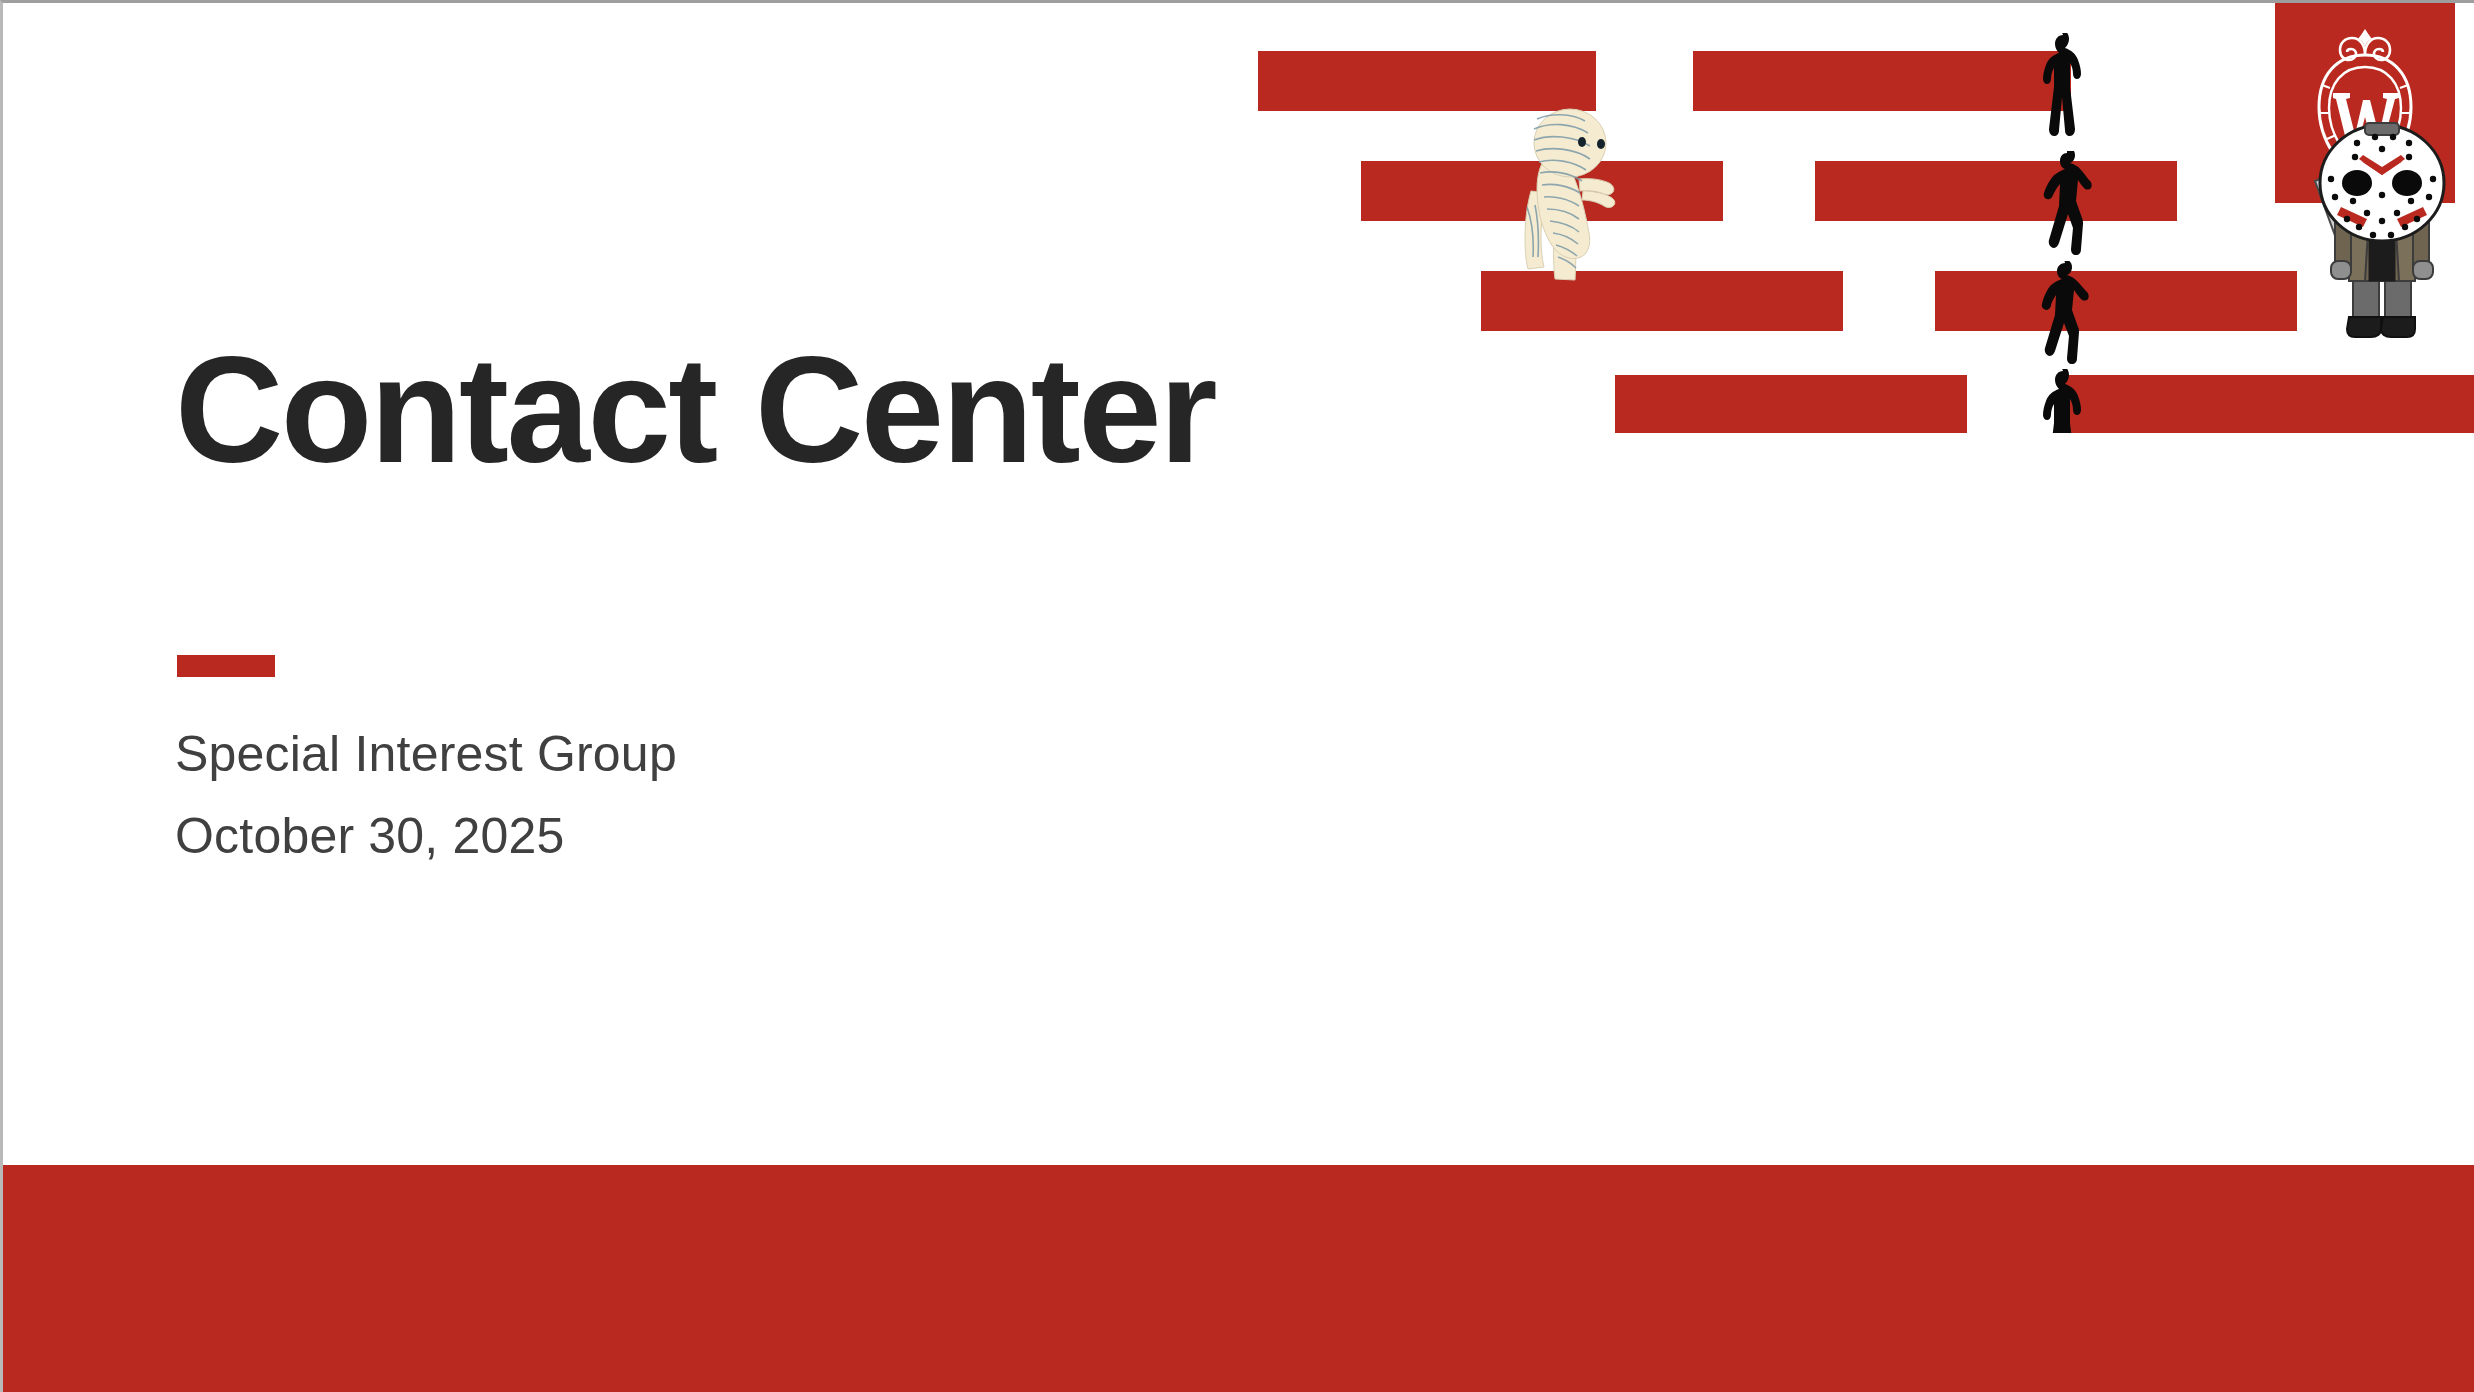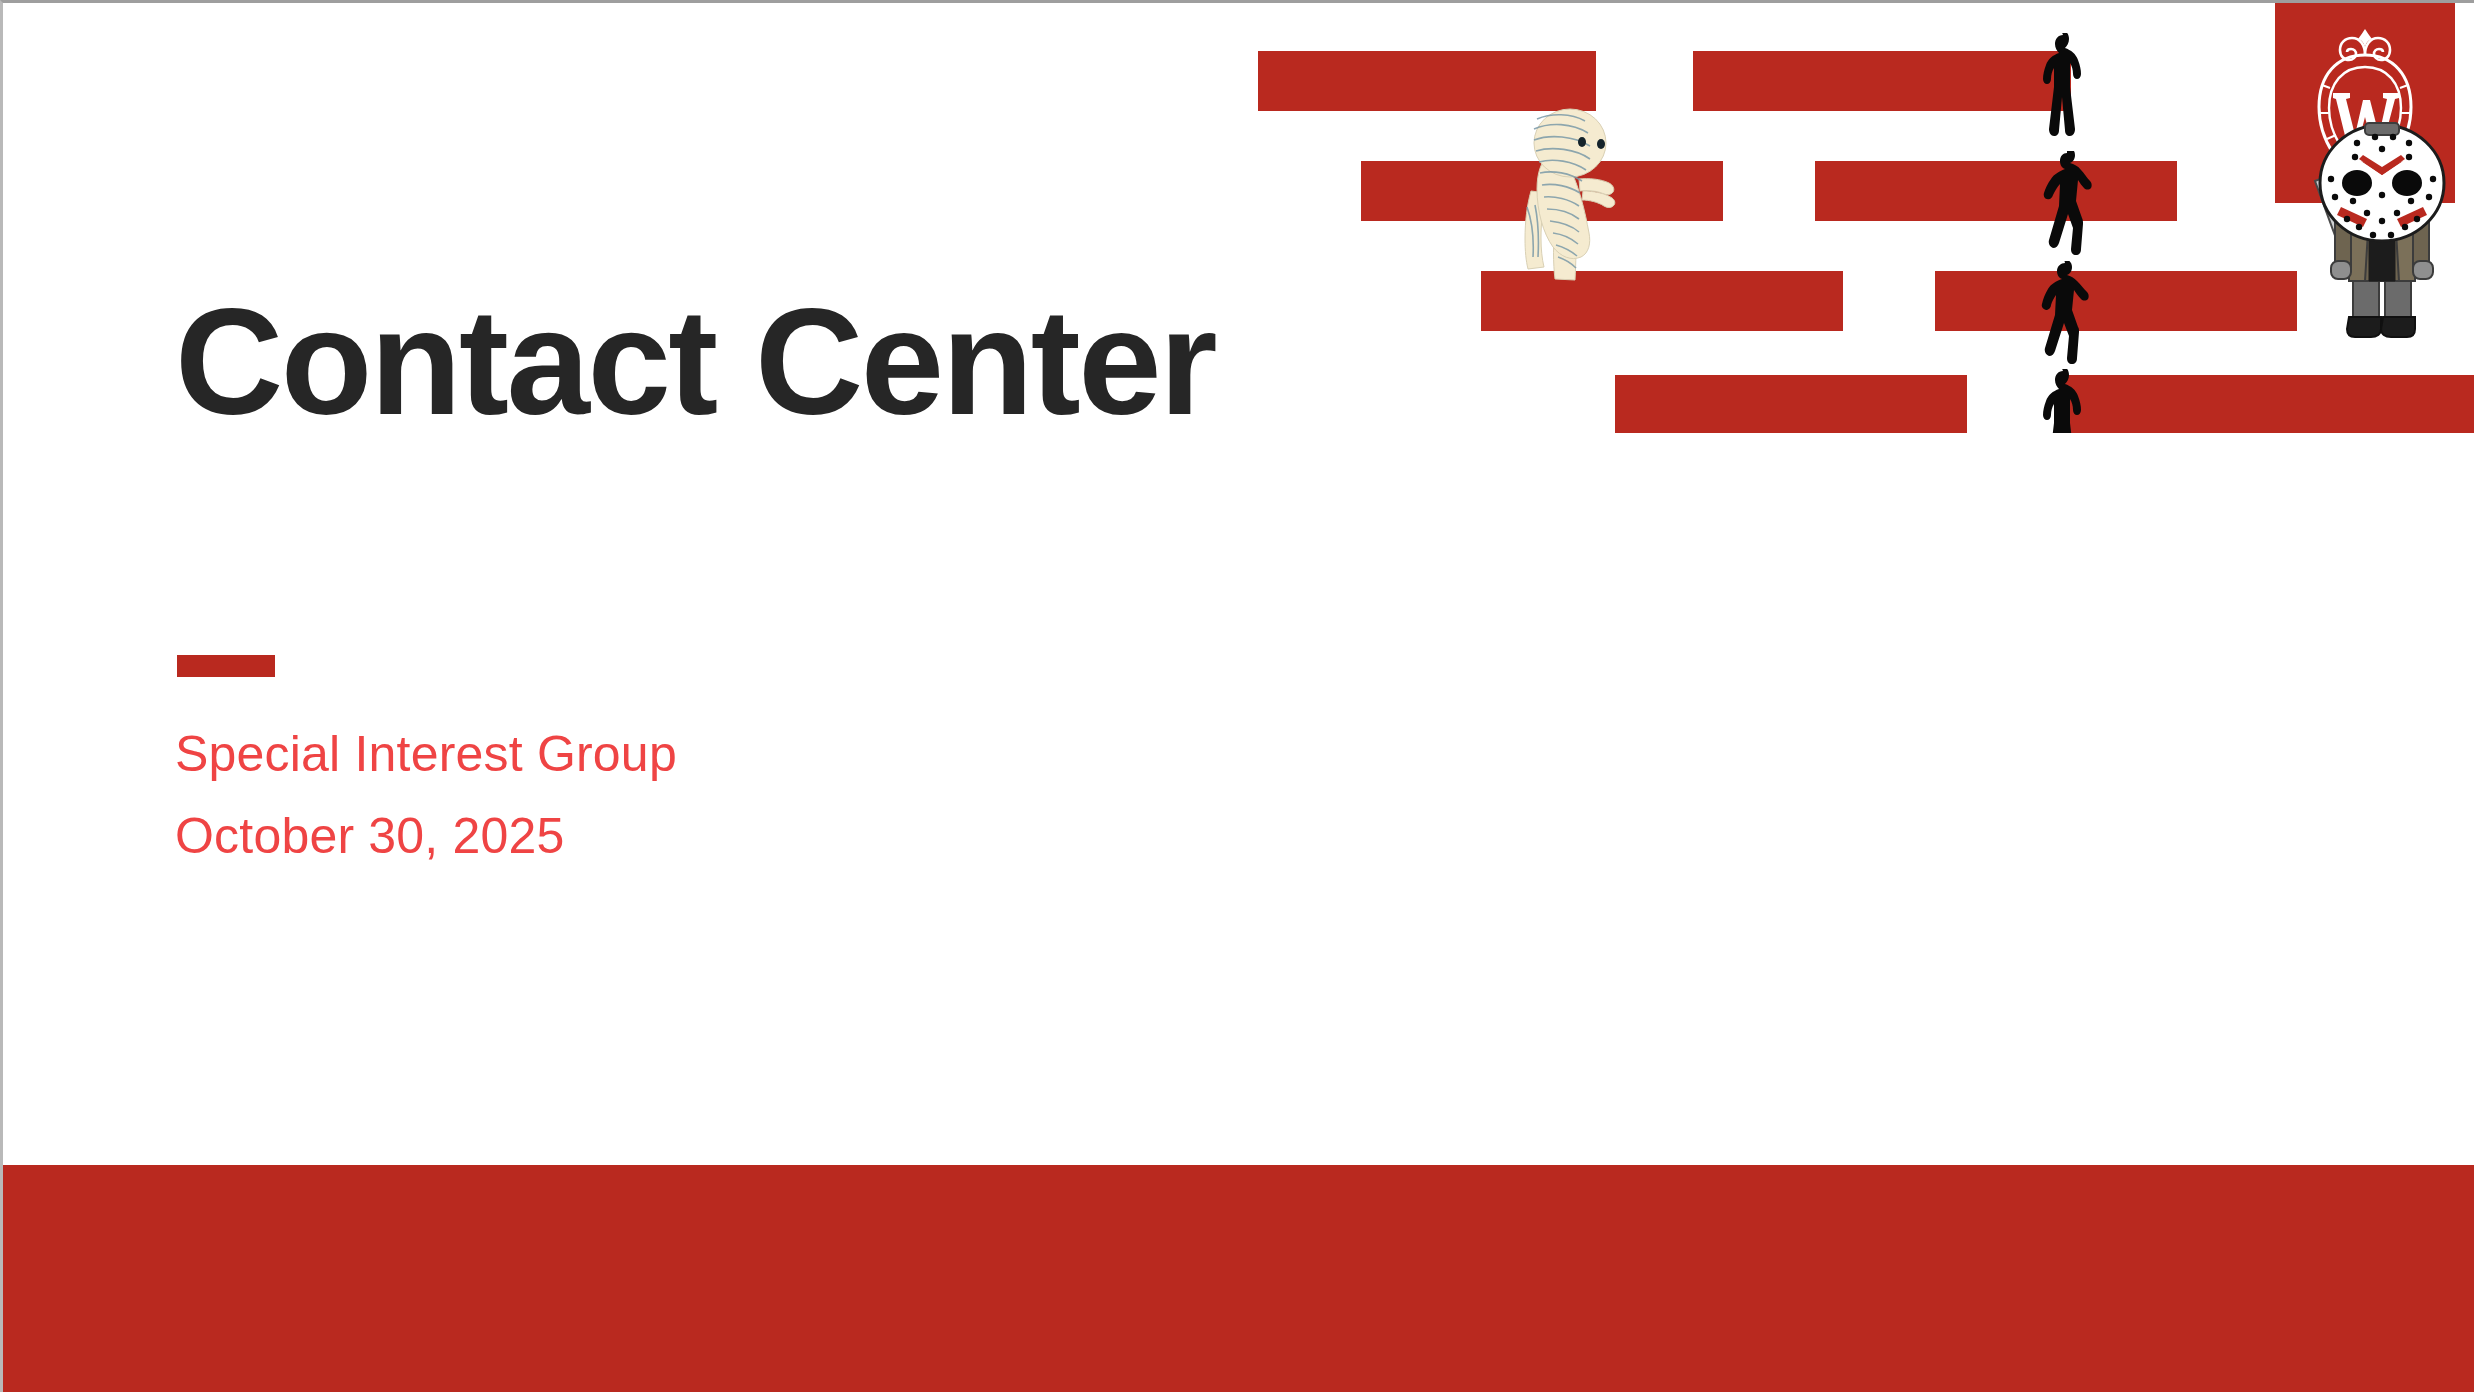--- a/index.html
+++ b/index.html
@@ -98,21 +98,21 @@
   .title {
     margin: 0;
     font-family: "Liberation Sans", sans-serif;
     font-size: 150px;
     font-weight: 700;
     line-height: 1.16;
     letter-spacing: -2.5px;
     color: #262626;
     white-space: nowrap;
   }
-  .title-line { display: block; }
+  .title-line { display: block; margin-top: 48px; }
 
   .accent-bar {
     position: absolute;
     left: 174px;
     top: 652px;
     width: 98px;
     height: 22px;
     background: #b9291f;
   }
 
@@ -122,21 +122,21 @@
     top: 718px;
     width: 1200px;
   }
   .meta-line {
     margin: 0 0 16px 0;
     font-family: "Liberation Sans", sans-serif;
     font-size: 50px;
     font-weight: 400;
     line-height: 1.32;
     letter-spacing: 0.2px;
-    color: #ef4444;
+    color: #404040;
     white-space: nowrap;
   }
   .meta-line:last-child { margin-bottom: 0; }
 
   
   .bottom-band {
     position: absolute;
     left: 0;
     top: 1162px;
     width: 2474px;

